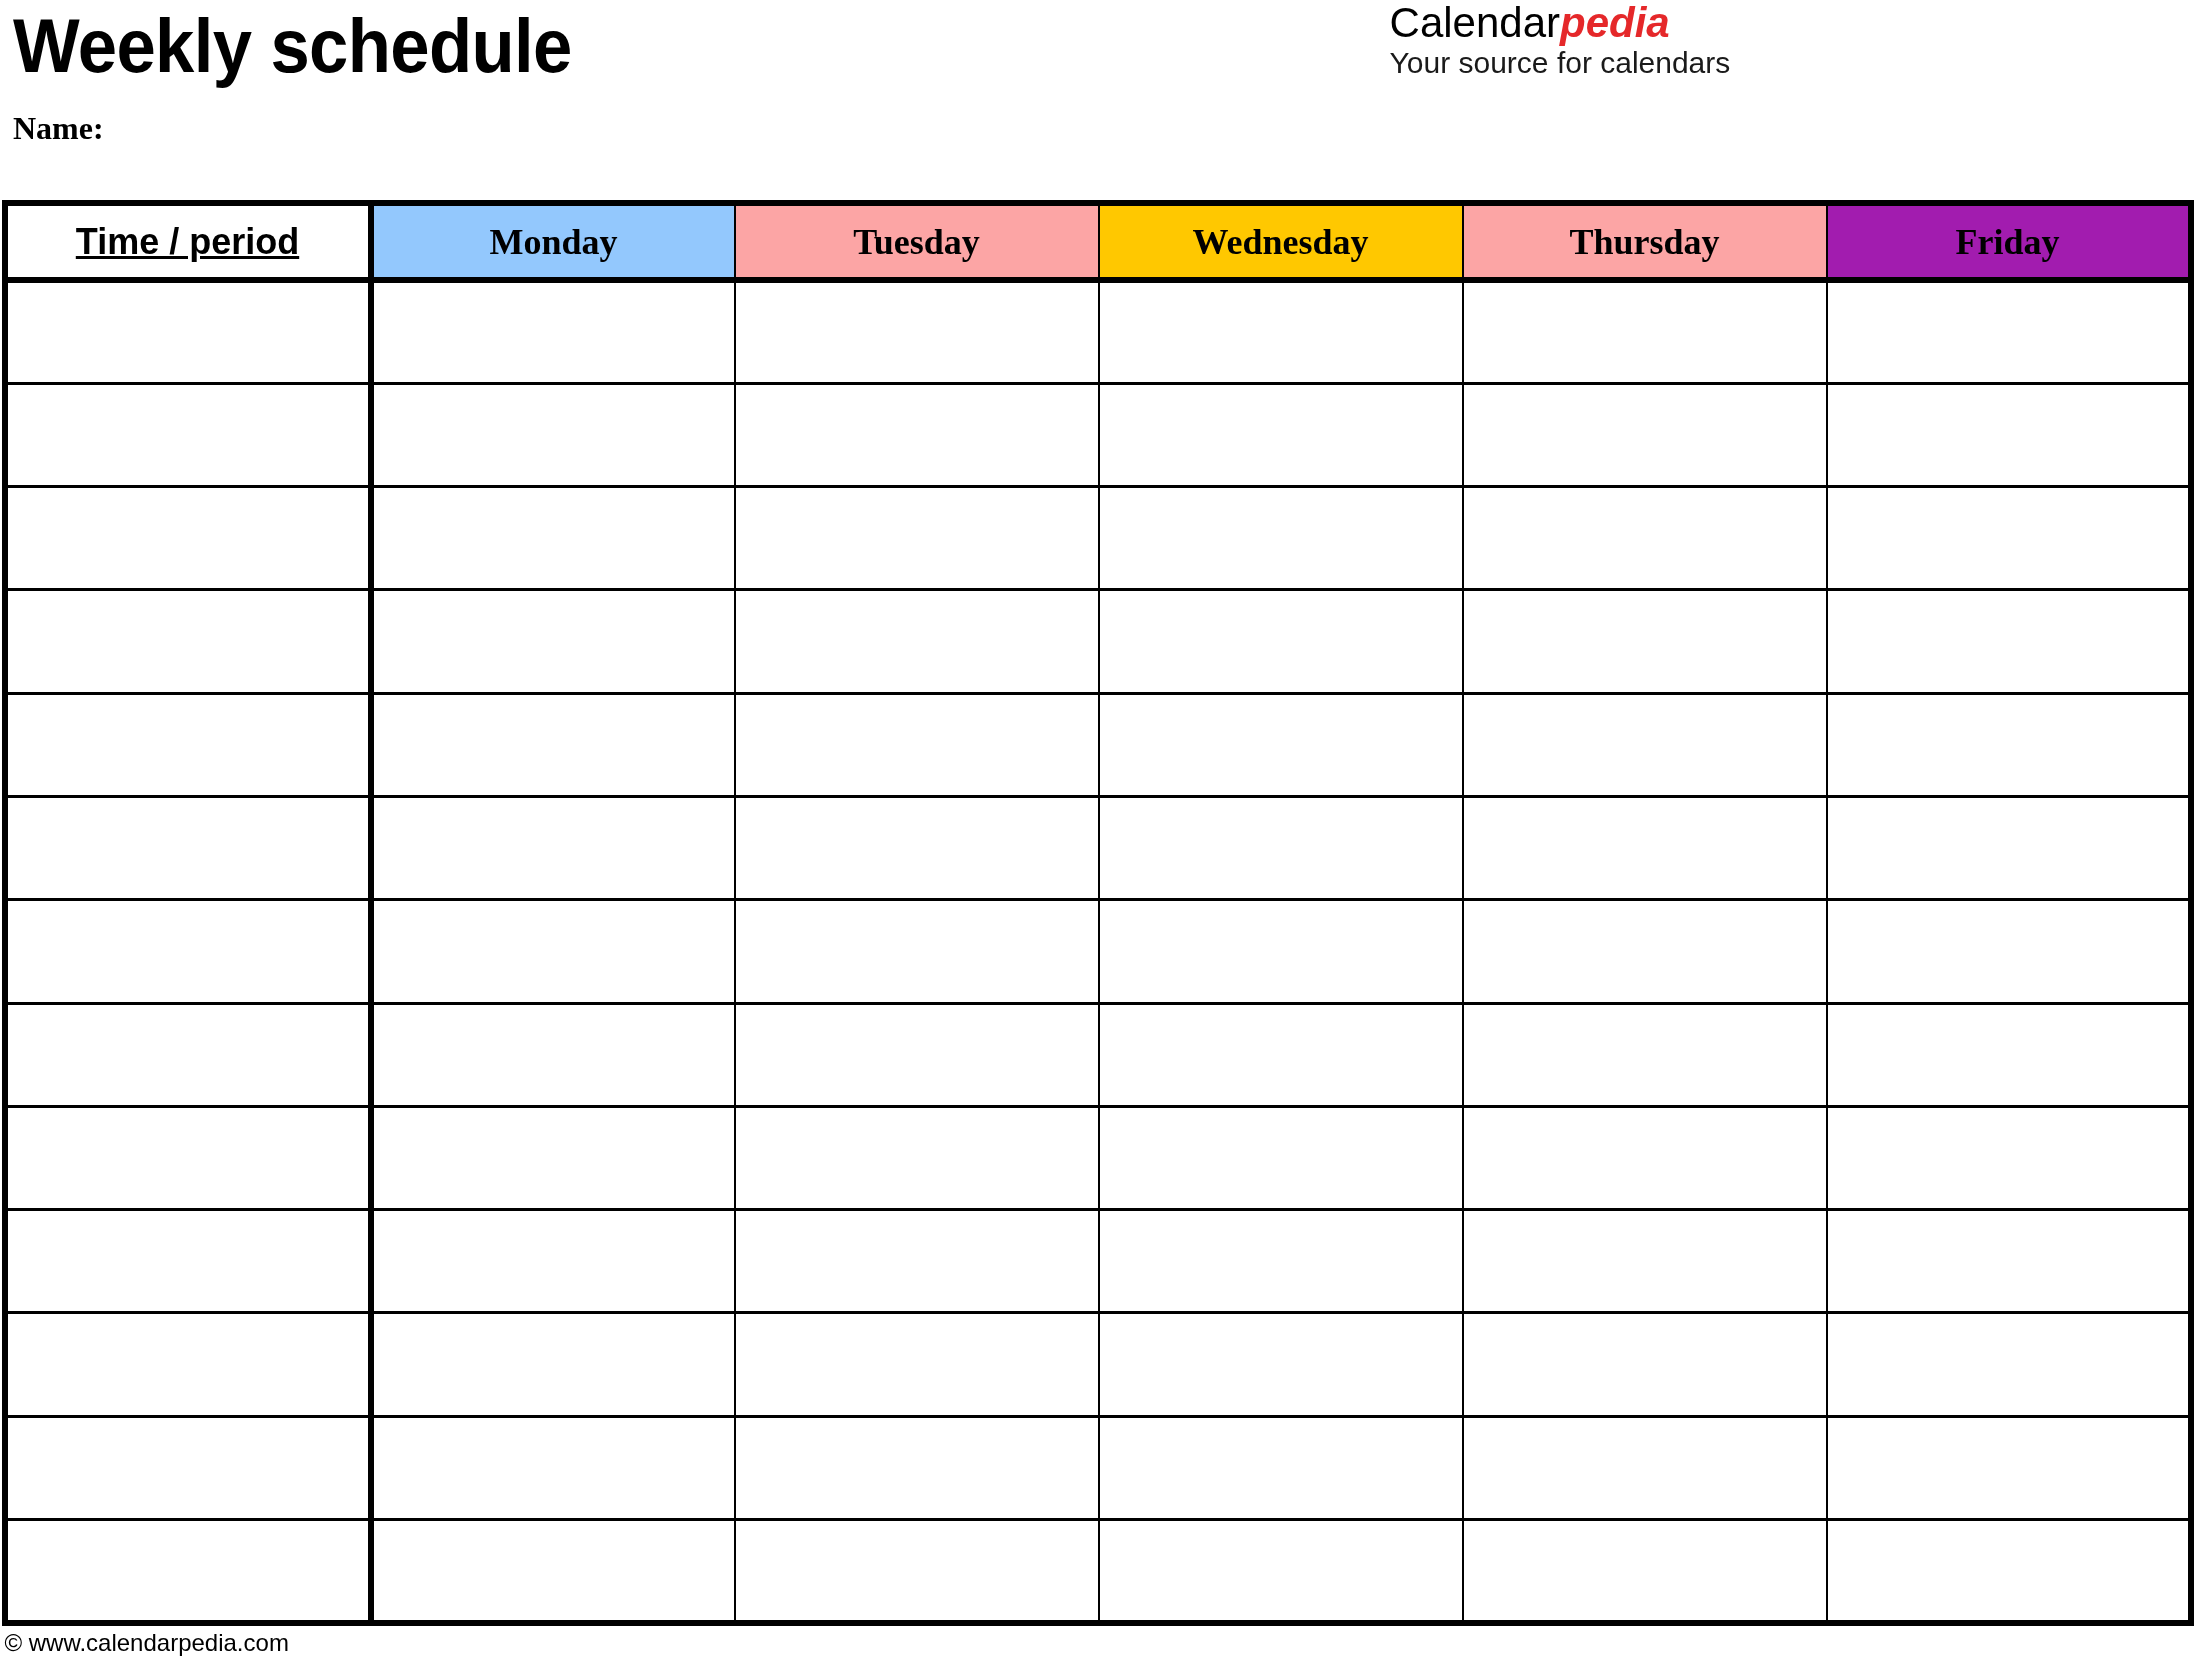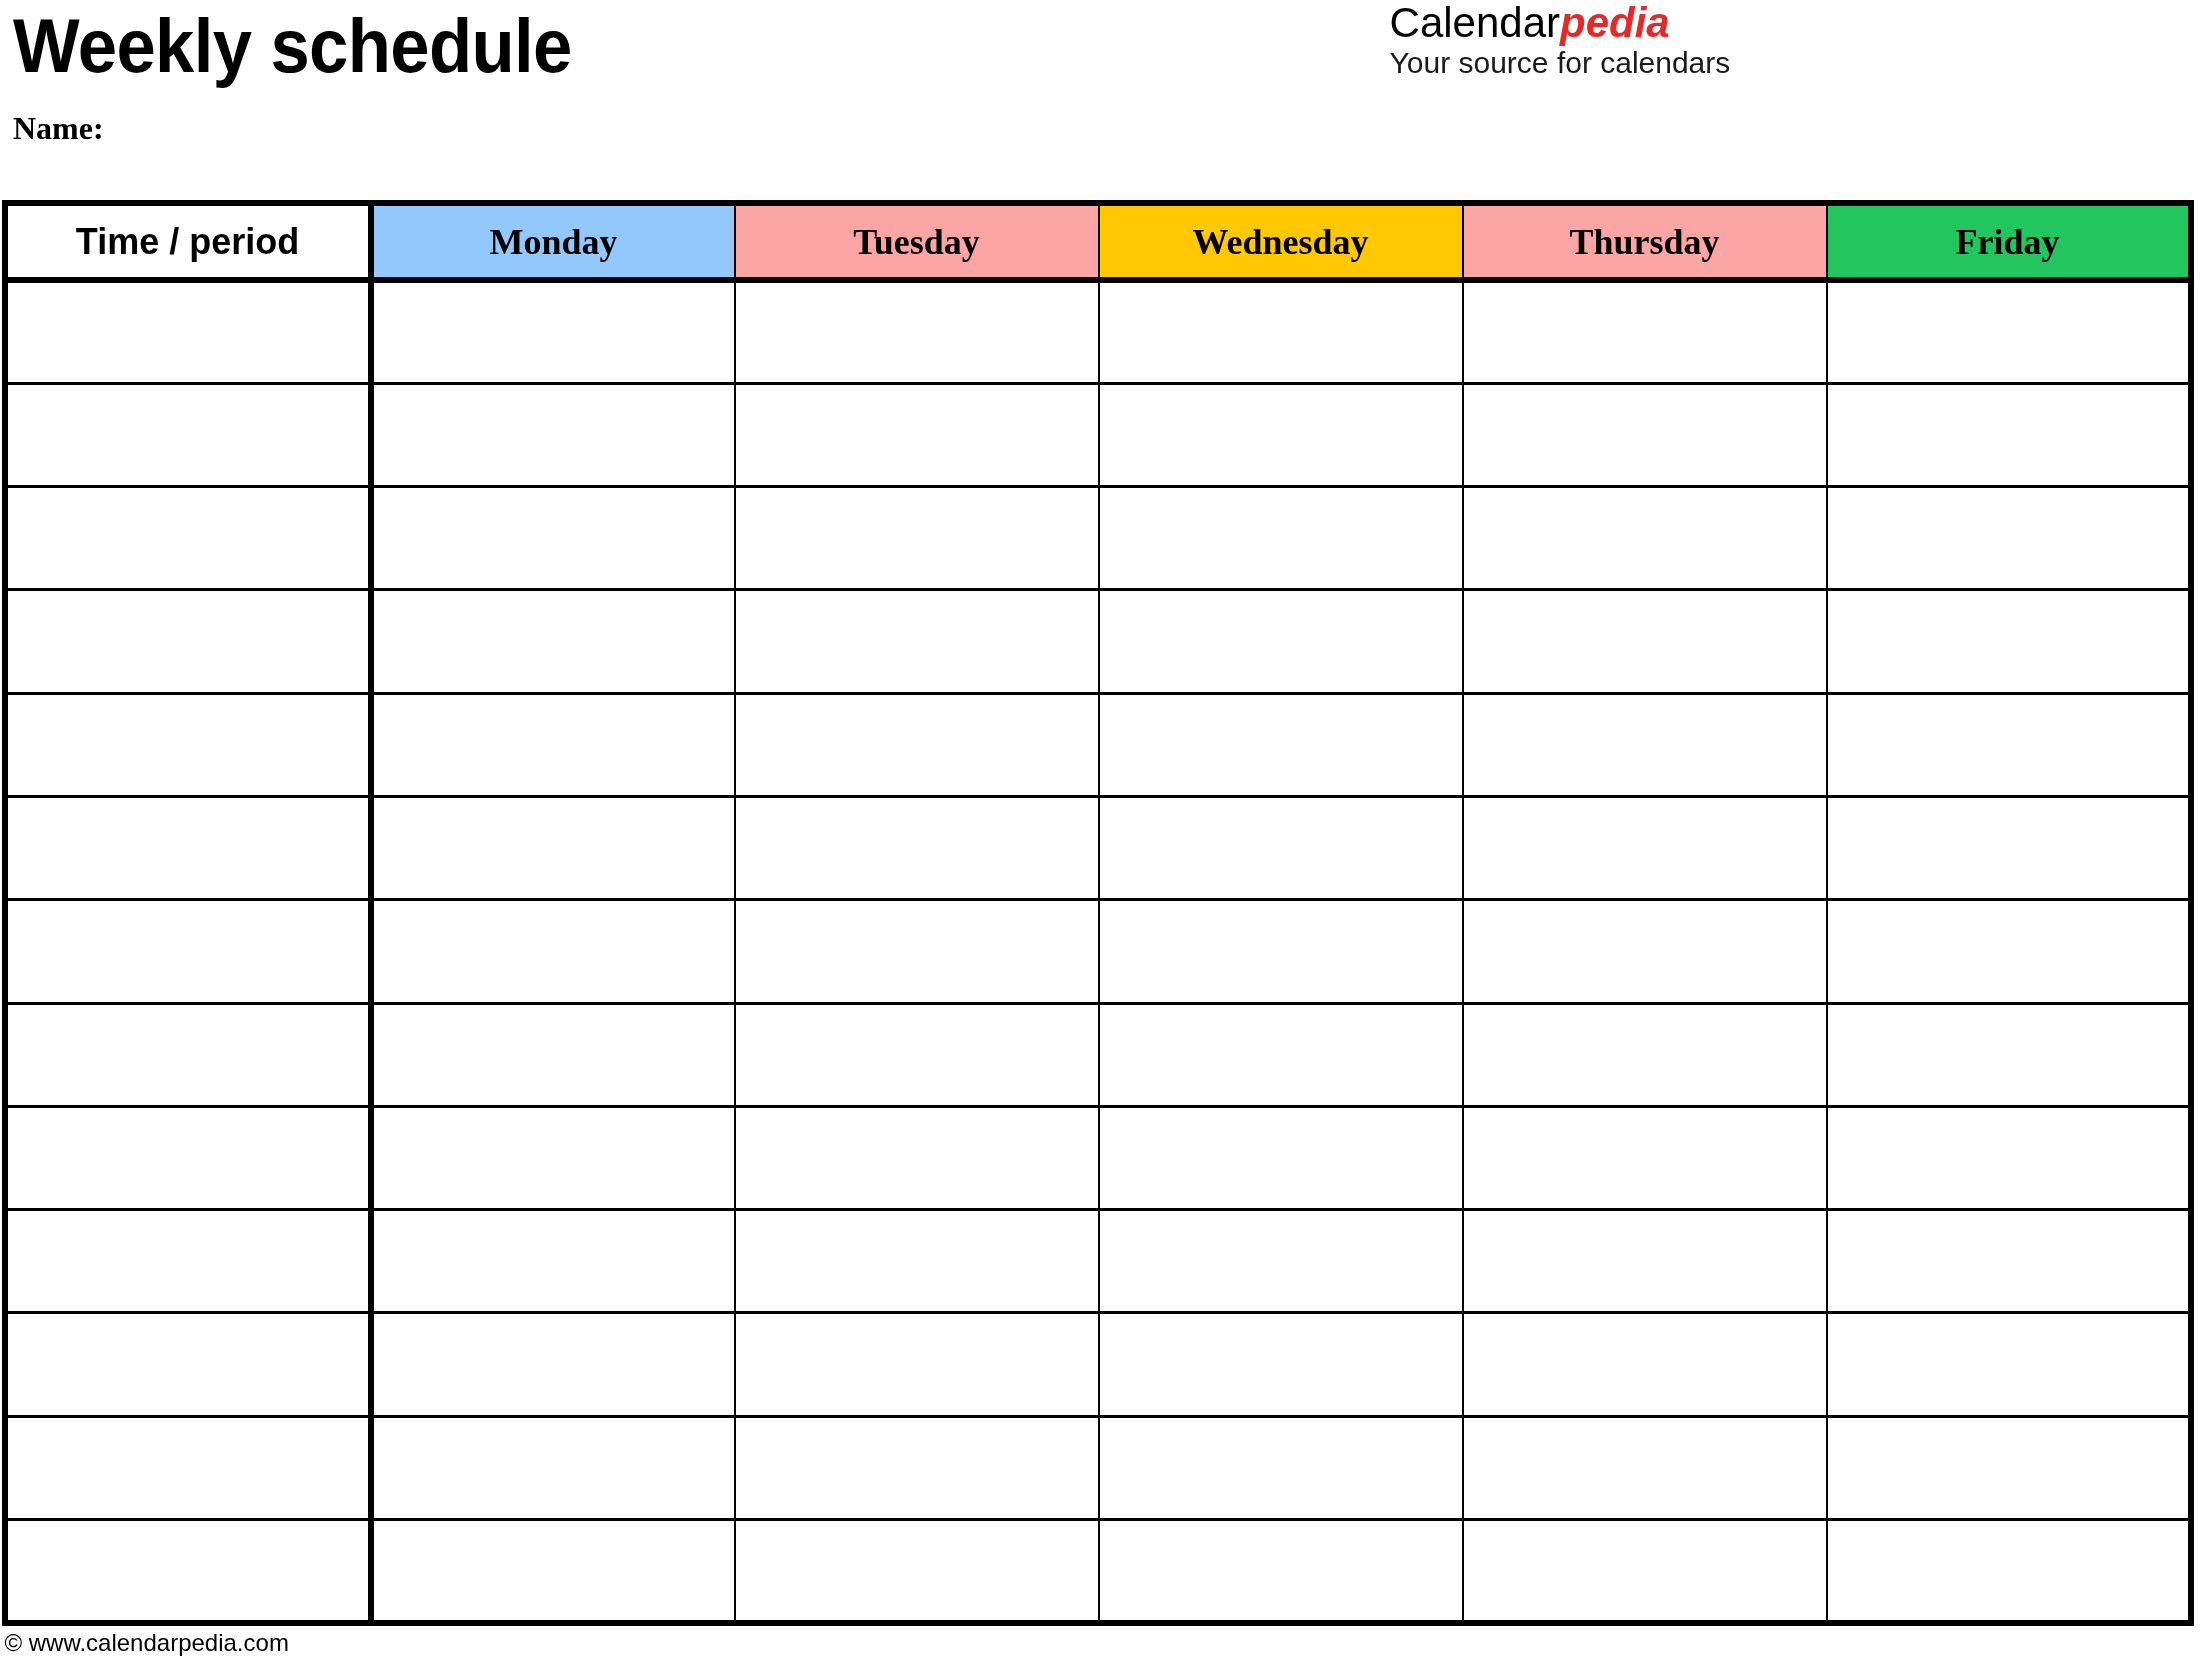--- a/index.html
+++ b/index.html
@@ -184,26 +184,26 @@
     <colgroup id="schedule-colgroup">
       <col class="col-time">
       <col class="col-day">
       <col class="col-day">
       <col class="col-day">
       <col class="col-day">
       <col class="col-day">
     </colgroup>
     <thead>
       <tr id="header-row">
-          <th class="hcell-time" style="background: rgb(255, 255, 255);">Time / period</th>
+          <th class="hcell-time" style="background: rgb(255, 255, 255); text-decoration: underline;">Time / period</th>
           <th class="hcell-day" style="background: rgb(147, 200, 253);">Monday</th>
           <th class="hcell-day" style="background: #fca5a5;">Tuesday</th>
           <th class="hcell-day" style="background: rgb(255, 200, 0);">Wednesday</th>
           <th class="hcell-day" style="background: #fca5a5;">Thursday</th>
-          <th class="hcell-day last" style="background: #22c55e;">Friday</th>
+          <th class="hcell-day last" style="background: #a21caf;">Friday</th>
         </tr>
     </thead>
     <tbody id="schedule-body">
         <tr>
           <td class="bcell-time"></td>
           <td class="bcell-day"></td>
           <td class="bcell-day"></td>
           <td class="bcell-day"></td>
           <td class="bcell-day"></td>
           <td class="bcell-day last"></td>

